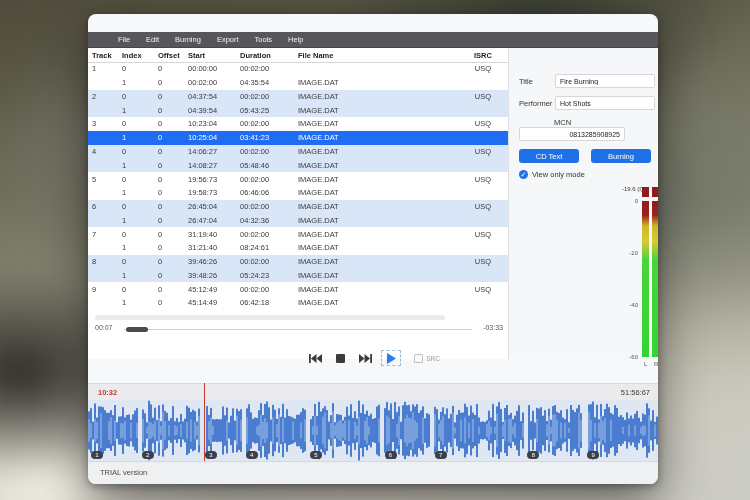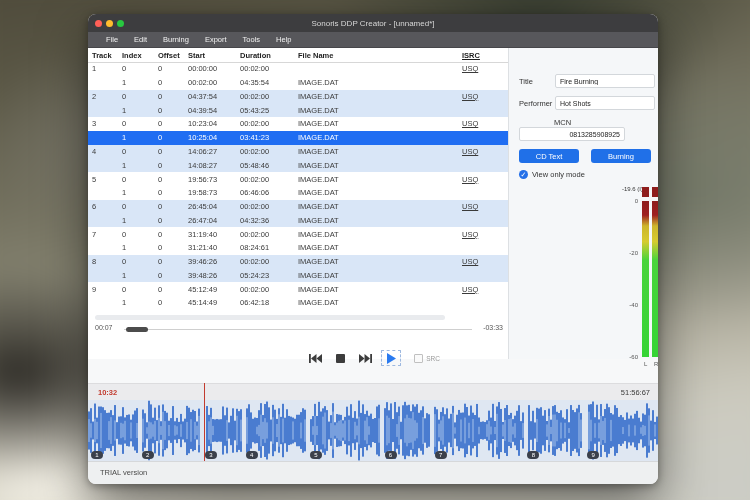--- a/index.html
+++ b/index.html
@@ -27,38 +27,38 @@
     position:absolute;left:88px;top:14px;width:570px;height:470px;
     border-radius:8px;background:#f7f8f9;
     box-shadow:0 22px 50px rgba(0,0,0,.5), 0 2px 8px rgba(0,0,0,.35);
     overflow:hidden;font-size:8px;color:#333;
   }
   .titlebar{position:absolute;left:0;top:0;width:100%;height:18px;background:#3d3d3f;display:flex;align-items:center;}
   .lights{position:absolute;left:7px;top:5.5px;display:flex;gap:4px;}
   .light{width:7px;height:7px;border-radius:50%;}
   .light.r{background:#ff5f57}.light.y{background:#febc2e}.light.g{background:#28c840}
   .title{width:100%;text-align:center;color:#d6d6d6;font-size:8px;}
-  .menubar{position:absolute;left:0;top:18px;width:100%;height:16px;background:#57575b;display:flex;align-items:flex-start;padding-left:10px;box-sizing:border-box;border-bottom:1px solid #46464a;}
+  .menubar{position:absolute;left:0;top:18px;width:100%;height:16px;background:#57575b;display:flex;align-items:flex-start;padding-left:22px;box-sizing:border-box;border-bottom:1px solid #46464a;}
   .menubar .mi{color:#f2f2f2;font-size:7.5px;padding:0 8px;height:100%;display:flex;align-items:center;cursor:default;}
 
   
   .table{position:absolute;left:0;top:34px;width:420px;height:311px;background:#fff;}
   .thead{position:absolute;left:0;top:0;width:100%;height:14px;display:flex;align-items:center;font-weight:bold;color:#1c1c1c;font-size:7.5px;border-bottom:1px solid #d7d7d7;background:#fff;}
   .rows{position:absolute;left:0;top:14px;width:100%;height:248px;display:flex;flex-direction:column;}
   .row{height:13.78px;display:flex;align-items:center;font-size:7.5px;color:#3a3a3a;}
   .row.shade{background:#d9e6f7;}
   .row.sel{background:#1f6df2;color:#fff;}
   .cell{display:block;white-space:nowrap;overflow:hidden;}
   .c-track{width:22px;padding-left:4px;}
   .c-index{width:28px;padding-left:8px;}
   .c-offset{width:28px;padding-left:8px;}
   .c-start{width:52px;padding-left:2px;}
   .c-dur{width:58px;}
   .c-file{width:164px;}
-  .c-isrc{flex:1;text-align:left;padding-right:4px;text-decoration:underline;}
+  .c-isrc{flex:1;text-align:center;padding-right:4px;}
   .hscroll{position:absolute;left:7px;top:267px;width:350px;height:5px;border-radius:3px;background:#e9ebee;}
   .timeslider{position:absolute;left:0;top:273px;width:420px;height:16px;}
   .ts-elapsed{position:absolute;left:7px;top:3px;font-size:7px;color:#555;}
   .ts-groove{position:absolute;left:36px;top:8px;width:348px;height:1px;background:#cfcfcf;}
   .ts-handle{position:absolute;left:38px;top:5.5px;width:22px;height:5px;border-radius:2.5px;background:#4c4c4c;cursor:pointer;}
   .ts-remaining{position:absolute;right:5px;top:3px;font-size:7px;color:#555;}
 
   
   .panel{position:absolute;left:420px;top:34px;width:150px;height:311px;background:#f5f7f9;border-left:1px solid #dde0e3;box-sizing:border-box;}
   .field{position:absolute;left:10px;display:flex;align-items:center;}
@@ -98,28 +98,20 @@
   .statusbar{position:absolute;left:0;top:447px;width:570px;height:23px;background:#eef0f1;border-top:1px solid #d6d8da;box-sizing:border-box;}
   .statusbar span{position:absolute;left:12px;top:6px;font-size:7.5px;color:#4a4a4a;}
 </style>
 </head>
 <body>
 
 <div class="backdrop"></div>
 
 <div class="win">
 
-  <div class="titlebar">
-    <div class="lights">
-      <div class="light r"></div>
-      <div class="light y"></div>
-      <div class="light g"></div>
-    </div>
-    <div class="title">Sonoris DDP Creator - [unnamed*]</div>
-  </div>
 
   <div class="menubar">
       <div class="mi">File</div>
       <div class="mi">Edit</div>
       <div class="mi">Burning</div>
       <div class="mi">Export</div>
       <div class="mi">Tools</div>
       <div class="mi">Help</div>
     </div>
 

